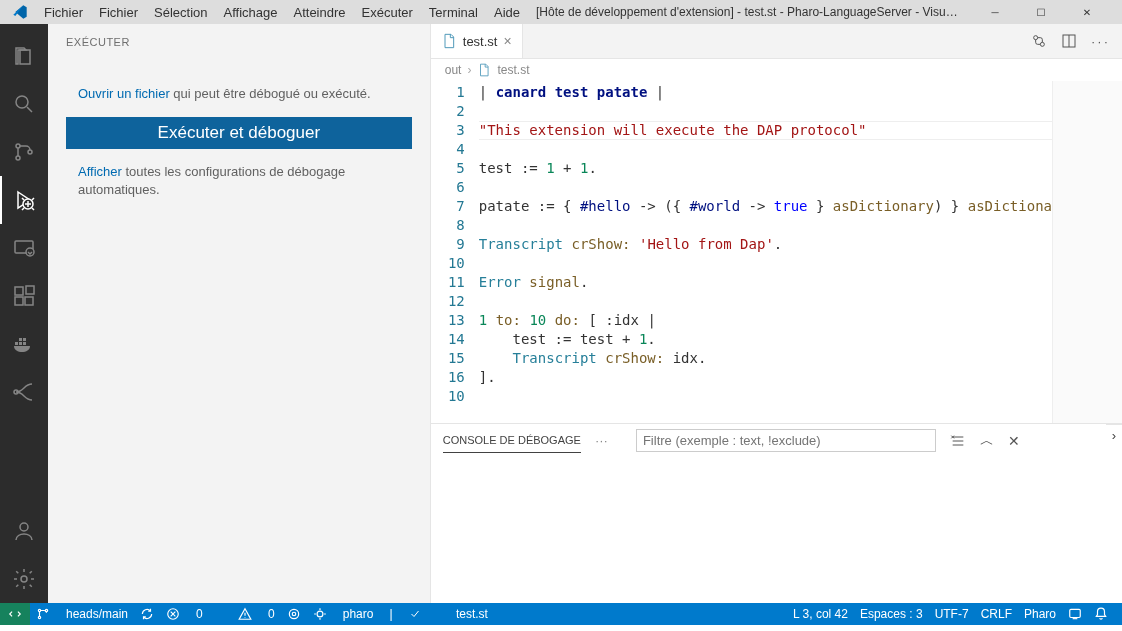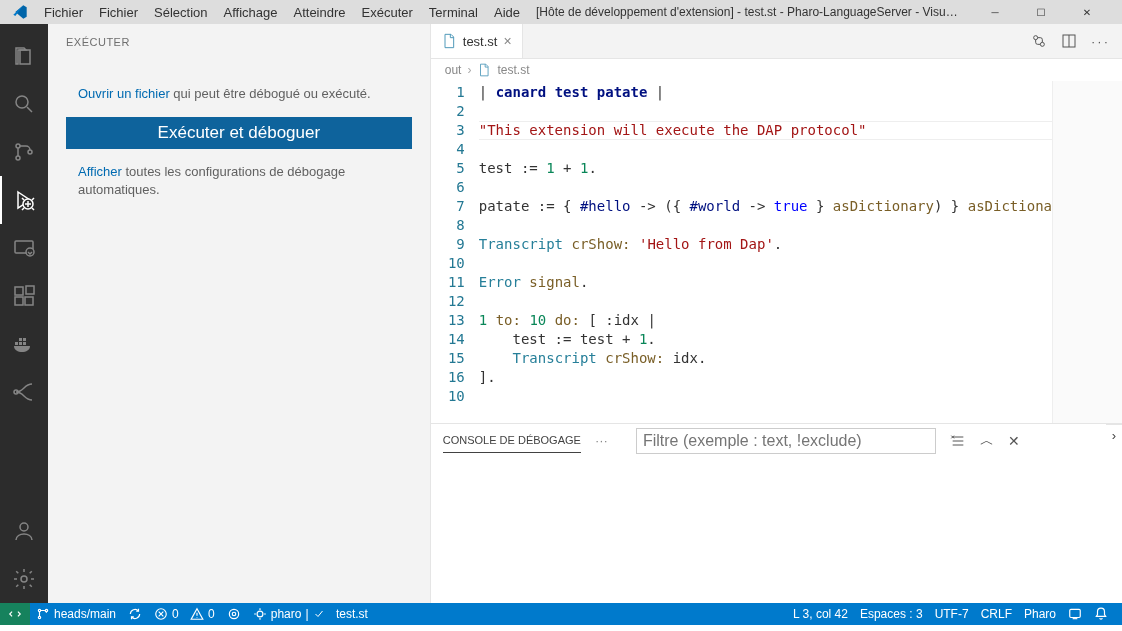--- a/index.html
+++ b/index.html
@@ -35,26 +35,26 @@
 .gutter { width:48px; text-align:right; padding:2px 14px 0 0; color:#237893; line-height:19px; user-select:none; background:#fff;}
 .lines { flex:1; padding-top:2px; line-height:19px; white-space:pre; position:relative;}
 .lines .hl { position:absolute; left:0; right:0; height:19px; border-top:1px solid #eee; border-bottom:1px solid #eee;}
 .minimap { width:70px; background:#fafafa; border-left:1px solid #eee;}
 .tok-kw{color:#0000ff;} .tok-str{color:#a31515;} .tok-num{color:#098658;} .tok-sym{color:#001080;} .tok-var{color:#001080;font-weight:bold;} .tok-meth{color:#795e26;} .tok-cls{color:#267f99;}
 .panel { height:180px; border-top:1px solid #e5e5e5; display:flex; background:#fff;}
 .panel .phdr { height:33px; display:flex; align-items:center; padding:0 12px; gap:14px; border-bottom:0;}
 .panel .phdr .ptab { font-size:11px; color:#424242; border-bottom:1px solid #424242; padding:6px 0;}
 .panel .phdr .dots { color:#888; }
 .panel .phdr .spacer{flex:1;}
-.panel .phdr input { width:300px; border:1px solid #ccc; padding:3px 6px; font-size:16px; color:#888;}
+.panel .phdr input { width:300px; border:1px solid #ccc; padding:3px 6px; font-size:13px; color:#888;}
 .panel .phdr .picn{color:#555; font-size:14px;}
 .panel .pbody { flex:1; }
 .panel .pfooter{height:22px; border-top:1px solid #e5e5e5; display:flex; align-items:center; padding:0 6px; color:#424242;}
 .status { height:22px; background:#007acc; color:#fff; display:flex; align-items:center; font-size:12px; padding:0 8px;}
-.status .sitem { padding:0 6px; display:flex; align-items:center; gap:4px;}
+.status .sitem { padding:0 6px; display:flex; align-items:center; gap:16px;}
 .status .spacer{flex:1;}
 .status .remote{background:#16825d; margin-left:-8px; padding:0 8px; height:22px; display:flex; align-items:center;}
 svg{display:block;}
 .file-icon{color:#519aba;}
 </style>
 </head>
 <body>
 
 <div class="titlebar">
   <svg class="vs-icon" viewBox="0 0 24 24">

